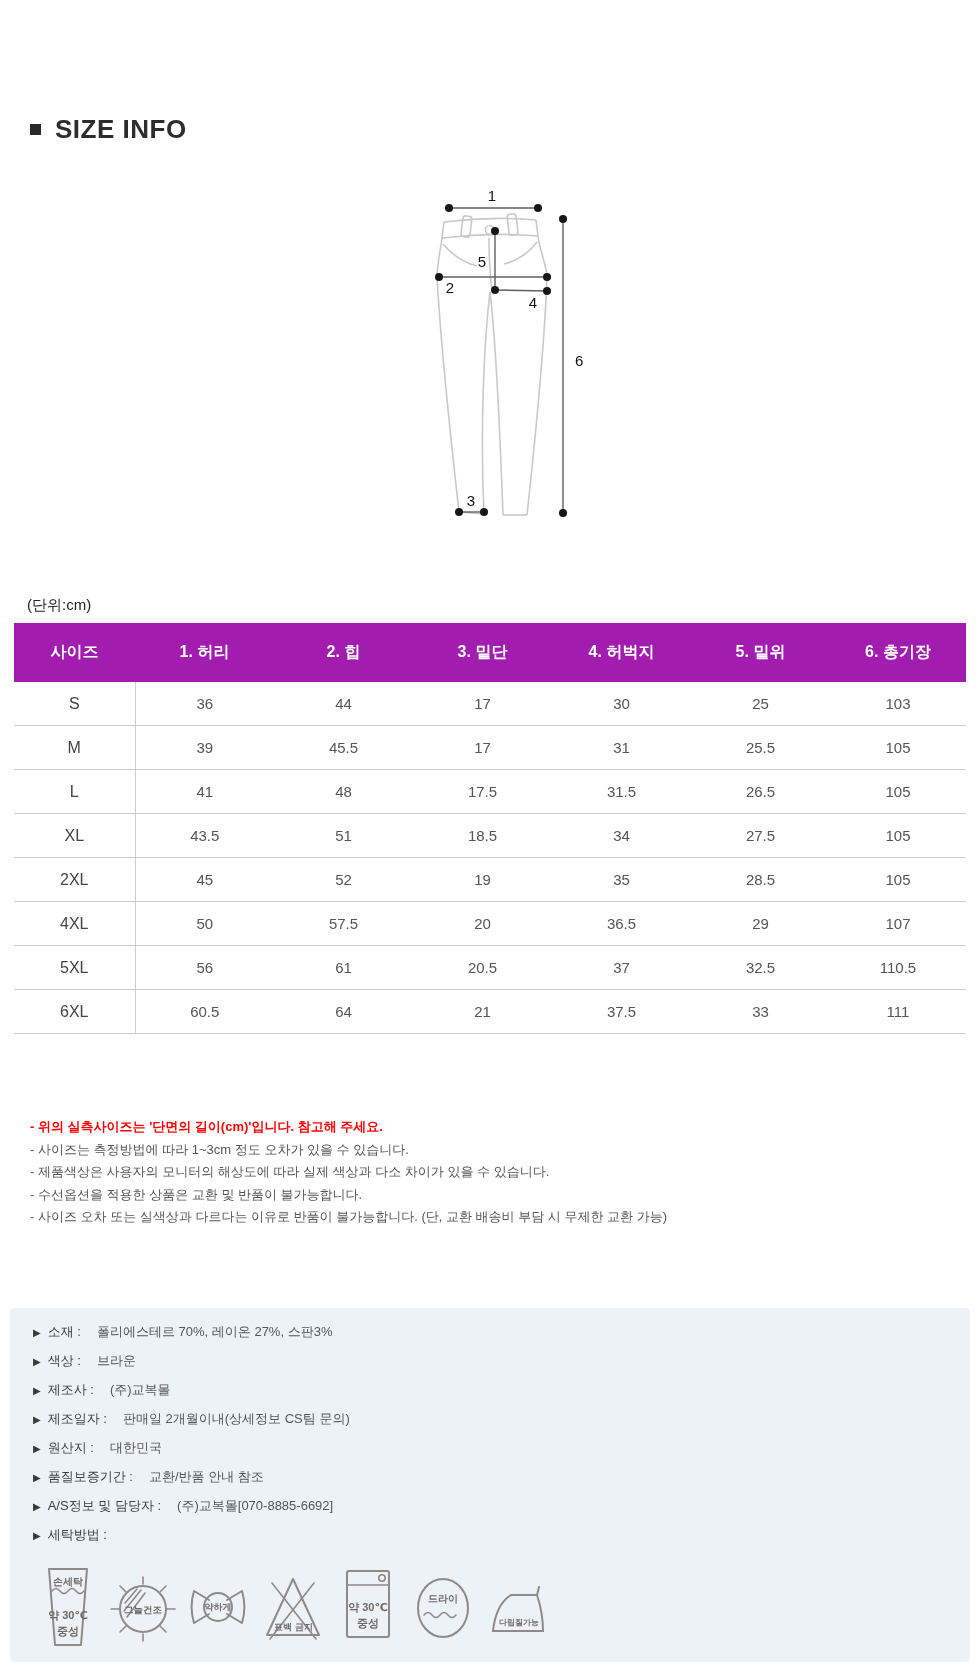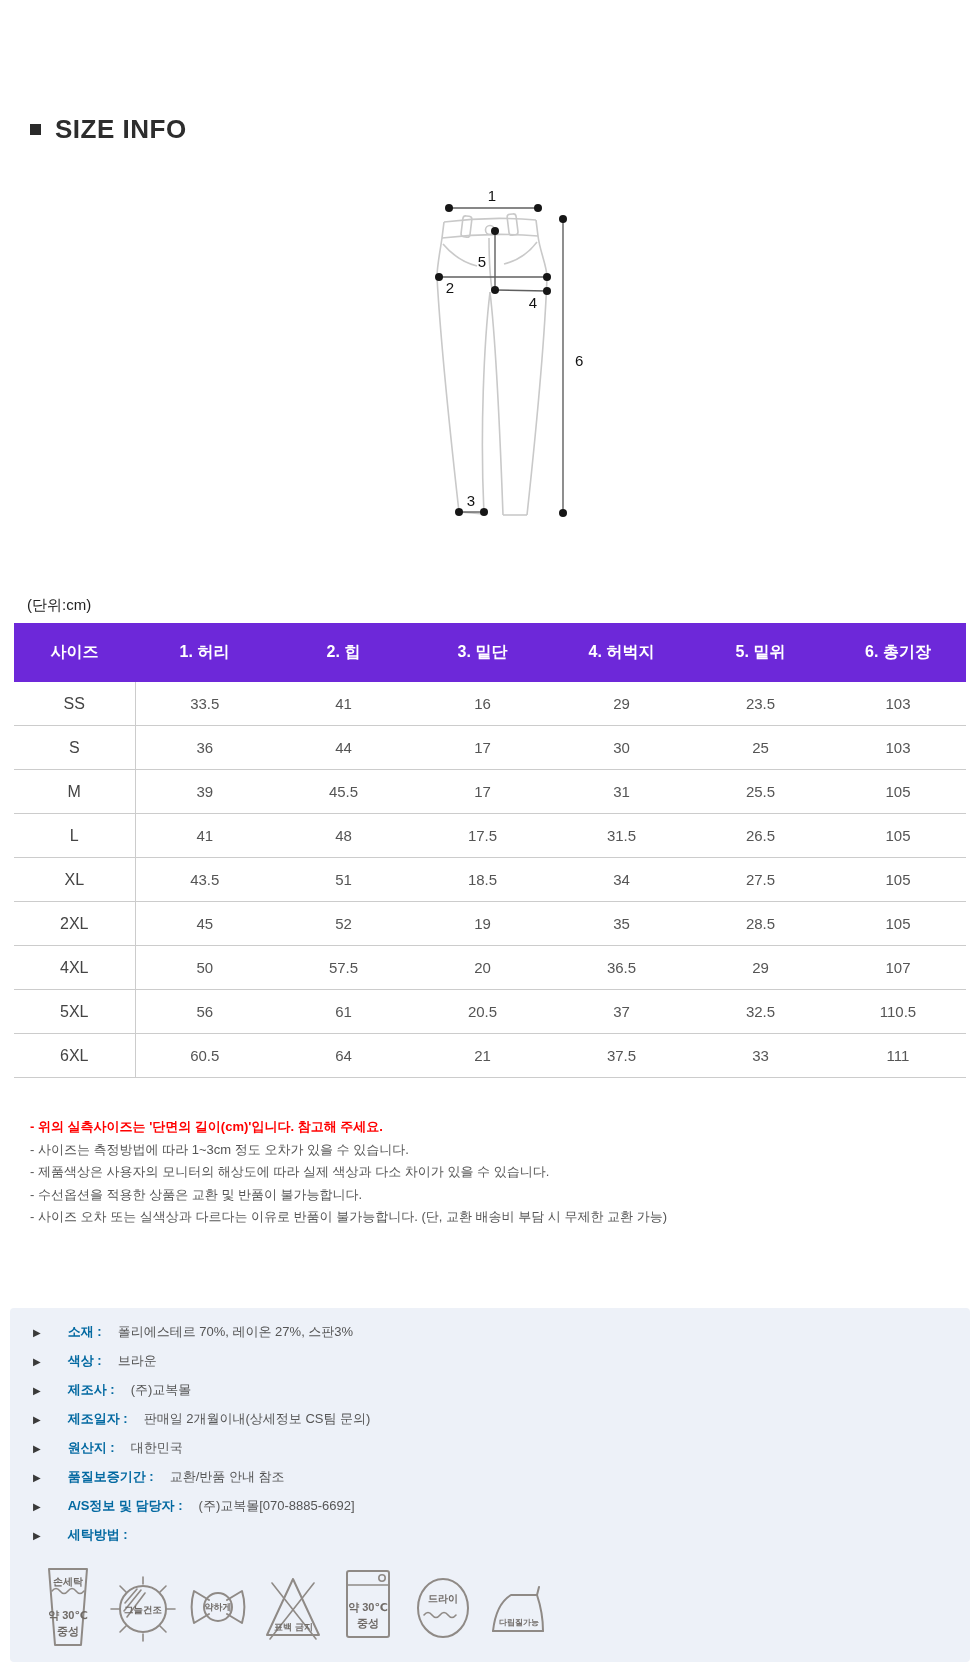--- a/index.html
+++ b/index.html
@@ -15,32 +15,32 @@
   
   .diagram{position:absolute;top:170px;left:380px;width:220px;height:352px;}
   .pants-line{stroke:#c9c9c9;stroke-width:1.6;fill:none;}
   .measure{stroke:#5f5f5f;stroke-width:1.4;fill:none;}
   .dot{fill:#161616;}
   .mlabel{font-size:15px;fill:#111;font-weight:500;}
   
   .unit{position:absolute;top:596px;left:27px;font-size:15px;color:#222;}
   
   .size-table{position:absolute;top:623px;left:14px;width:952px;border-collapse:collapse;table-layout:fixed;}
-  .size-table thead th{background:#6d28d9;color:#fff;font-size:16px;font-weight:700;height:57px;text-align:center;}
+  .size-table thead th{background:#a21caf;color:#fff;font-size:16px;font-weight:700;height:57px;text-align:center;}
   .size-table tbody td{height:41px;text-align:center;font-size:15px;color:#555;border-bottom:1px solid #ccc;}
   .size-table tbody td.size-cell{font-size:16px;color:#444;border-right:1px solid #ccc;}
   
   .notes{position:absolute;top:1116px;left:30px;font-size:13px;color:#555;line-height:22.5px;}
   .note-red{color:#ff0000;font-weight:700;}
   
   .info-panel{position:absolute;top:1308px;left:10px;width:960px;height:354px;background:#edf1f8;border-radius:4px;}
   .info-list{padding:10px 0 0 23px;}
   .info-item{display:flex;align-items:baseline;font-size:13px;line-height:28px;}
   .arrow{color:#3a3a3a;font-size:10px;margin-right:7px;}
-  .info-label{font-weight:700;color:#0369a1;margin-left:20px;}
+  .info-label{font-weight:400;color:#404040;}
   .info-value{margin-left:16px;color:#555;}
   
   .care-row{display:flex;gap:9px;margin:13px 0 0 25px;}
   .care-icon{width:66px;height:86px;}
   .ci{stroke:#8f8a86;stroke-width:2;fill:none;stroke-linecap:round;stroke-linejoin:round;}
   .ci-thin{stroke:#8f8a86;stroke-width:1.6;fill:none;stroke-linecap:round;}
   .ci-text{fill:#6f6a66;stroke:none;font-weight:700;}
 </style>
 </head>
 <body>
@@ -116,29 +116,20 @@
       <th>1. 허리</th>
       <th>2. 힙</th>
       <th>3. 밑단</th>
       <th>4. 허벅지</th>
       <th>5. 밑위</th>
       <th>6. 총기장</th>
     </tr>
   </thead>
   <tbody>
     <tr>
-      <td class="size-cell">SS</td>
-      <td>33.5</td>
-      <td>41</td>
-      <td>16</td>
-      <td>29</td>
-      <td>23.5</td>
-      <td>103</td>
-    </tr>
-    <tr>
       <td class="size-cell">S</td>
       <td>36</td>
       <td>44</td>
       <td>17</td>
       <td>30</td>
       <td>25</td>
       <td>103</td>
     </tr>
     <tr>
       <td class="size-cell">M</td>

